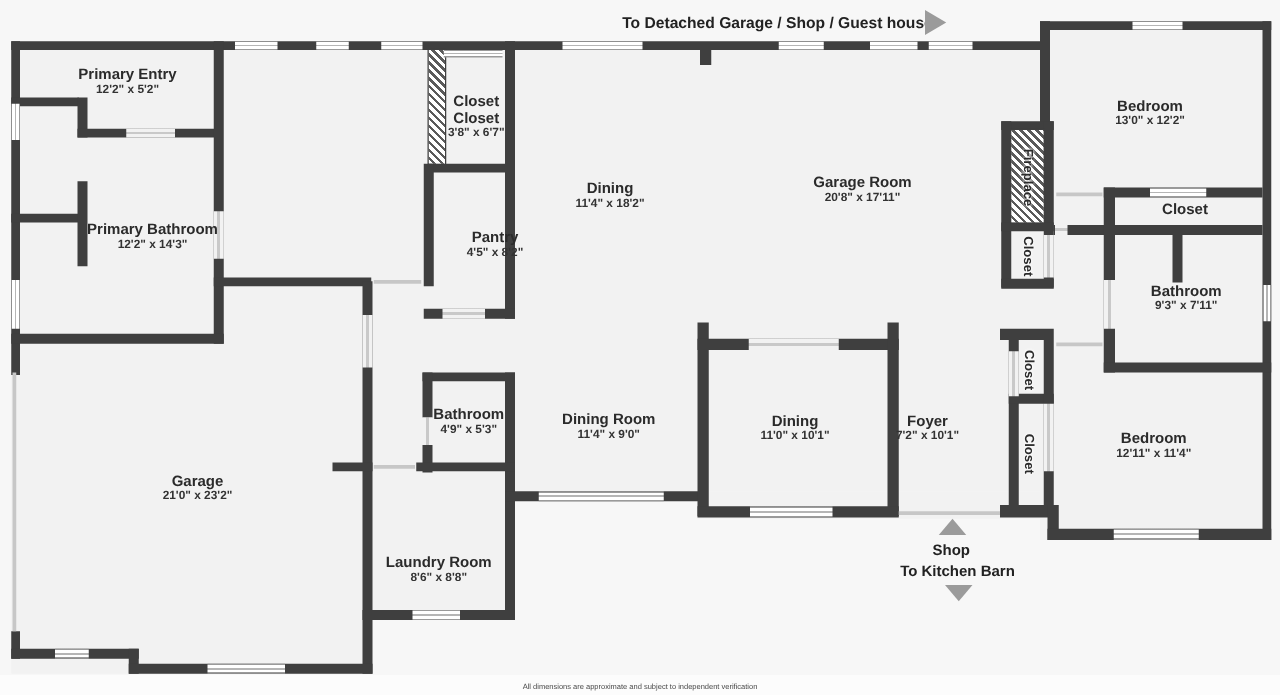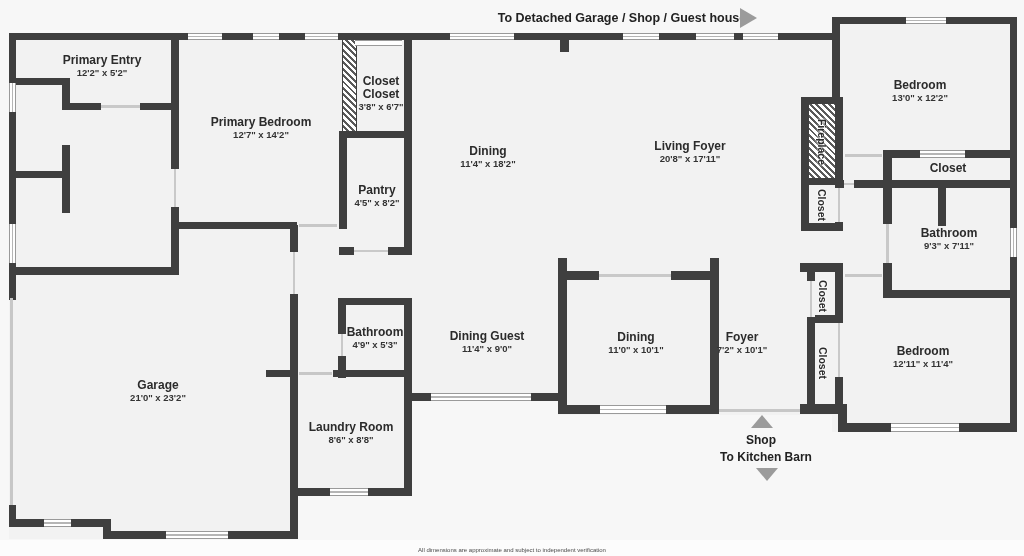--- a/index.html
+++ b/index.html
@@ -132,39 +132,39 @@
   <div class="drv" style="left:835px;top:188px;width:8px;height:34px"></div>
   <div class="drv" style="left:883px;top:224px;width:9px;height:39px"></div>
   <div class="drh" style="left:844px;top:180px;width:10px;height:8px"></div>
   <div class="lnh" style="left:845px;top:274px;width:37px;height:3px"></div>
   <div class="lnh" style="left:845px;top:154px;width:37px;height:3px"></div>
 
   <div class="rm" style="left:102px;top:66px">
     <div class="nm">Primary Entry</div>
     <div class="dm">12'2" x 5'2"</div>
   </div>
-  <div class="rm" style="left:261px;top:128px">
-    <div class="nm">Primary Bedroom</div>
-    <div class="dm">12'7" x 14'2"</div>
+  <div class="rm" style="left:122px;top:190px">
+    <div class="nm">Primary Bathroom</div>
+    <div class="dm">12'2" x 14'3"</div>
   </div>
   <div class="rm" style="left:381px;top:94px">
     <div class="nm">Closet</div>
     <div class="nm">Closet</div>
     <div class="dm">3'8" x 6'7"</div>
   </div>
   <div class="rm" style="left:488px;top:157px">
     <div class="nm">Dining</div>
     <div class="dm">11'4" x 18'2"</div>
   </div>
-  <div class="rm" style="left:377px;top:196px">
+  <div class="rm" style="left:396px;top:196px">
     <div class="nm">Pantry</div>
     <div class="dm">4'5" x 8'2"</div>
   </div>
   <div class="rm" style="left:690px;top:152px">
-    <div class="nm">Living Foyer</div>
+    <div class="nm">Garage Room</div>
     <div class="dm">20'8" x 17'11"</div>
   </div>
   <div class="rm" style="left:920px;top:91px">
     <div class="nm">Bedroom</div>
     <div class="dm">13'0" x 12'2"</div>
   </div>
   <div class="rm" style="left:948px;top:168px">
     <div class="nm">Closet</div>
   </div>
   <div class="rm" style="left:949px;top:239px">
@@ -173,32 +173,32 @@
   </div>
   <div class="rm" style="left:158px;top:391px">
     <div class="nm">Garage</div>
     <div class="dm">21'0" x 23'2"</div>
   </div>
   <div class="rm" style="left:375px;top:338px">
     <div class="nm">Bathroom</div>
     <div class="dm">4'9" x 5'3"</div>
   </div>
   <div class="rm" style="left:487px;top:342px">
-    <div class="nm">Dining Guest</div>
+    <div class="nm">Dining Room</div>
     <div class="dm">11'4" x 9'0"</div>
   </div>
   <div class="rm" style="left:636px;top:343px">
     <div class="nm">Dining</div>
     <div class="dm">11'0" x 10'1"</div>
   </div>
   <div class="rm" style="left:742px;top:343px">
     <div class="nm">Foyer</div>
     <div class="dm">7'2" x 10'1"</div>
   </div>
-  <div class="rm" style="left:351px;top:433px">
+  <div class="rm" style="left:351px;top:456px">
     <div class="nm">Laundry Room</div>
     <div class="dm">8'6" x 8'8"</div>
   </div>
   <div class="rm" style="left:923px;top:357px">
     <div class="nm">Bedroom</div>
     <div class="dm">12'11" x 11'4"</div>
   </div>
 
   <div class="vlab" style="left:822px;top:142px">Fireplace</div>
   <div class="vlab" style="left:822px;top:205px">Closet</div>

